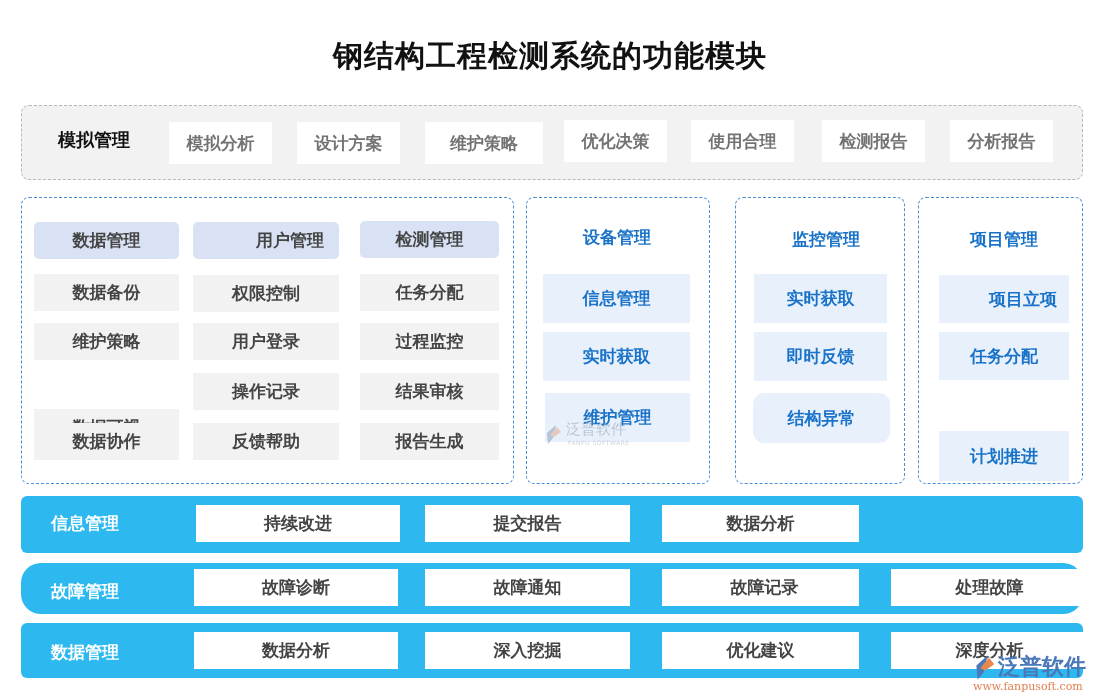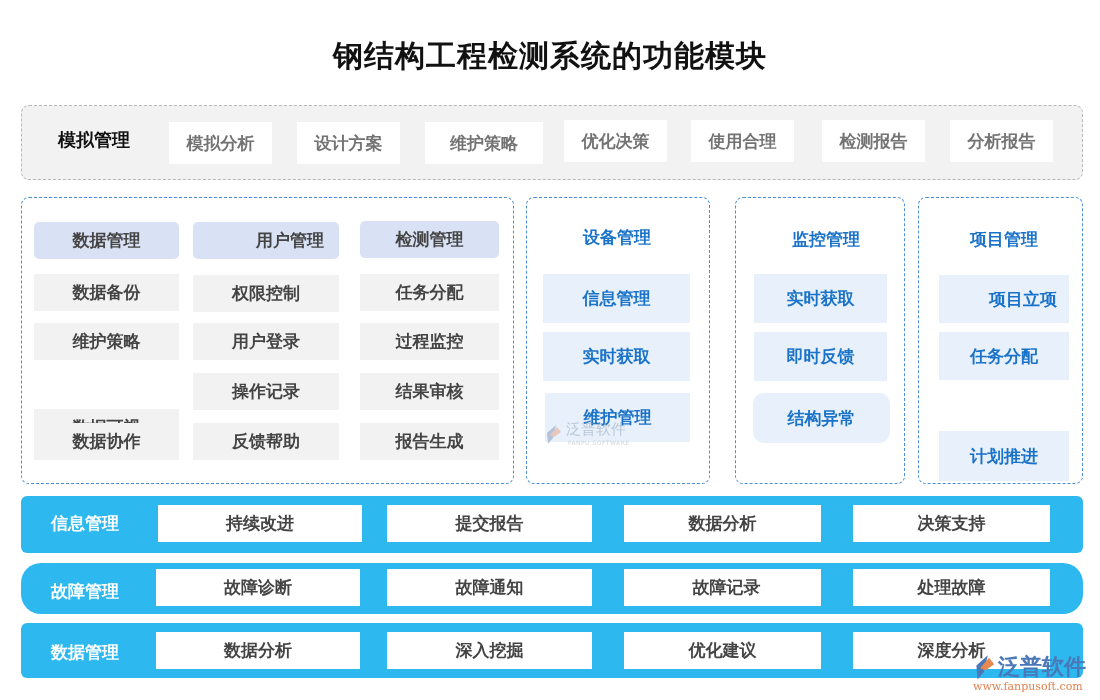--- a/index.html
+++ b/index.html
@@ -39,21 +39,21 @@
   .cell.blue { background: #e8f1fb; color: #1a73c8; }
   
   .row {
     position: absolute; left: 21px; width: 1062px; background: #2db9ef; border-radius: 6px;
   }
   .row .row-label {
     position: absolute; left: 30px; font-size: 17px; font-weight: bold; color: #fff;
   }
   .row .rchip {
     position: absolute; background: #fff; height: 37px; font-size: 17px; font-weight: bold; color: #444;
-    display: flex; align-items: center; justify-content: center;
+    display: flex; align-items: center; justify-content: center; margin-left: 38px;
   }
   .watermark-small {
     position: absolute; left: 544px; top: 420px; width: 100px; height: 32px; opacity: 0.5;
   }
   .watermark-small .wm-text { position: absolute; left: 22px; top: 0; font-size: 15px; color: #8a9bb0; }
   .watermark-small .wm-sub { position: absolute; left: 24px; top: 19px; font-size: 6px; color: #a0a8b5; letter-spacing: 0.5px; }
   .wm-logo {
     position: absolute; width: 18px; height: 22px;
   }
   .watermark-big { position: absolute; left: 970px; top: 652px; width: 128px; height: 44px; }
@@ -125,21 +125,20 @@
   </svg>
   <div class="wm-text">泛普软件</div>
   <div class="wm-sub">FANPU SOFTWARE</div>
 </div>
 
 <div class="row" style="top:496px;height:57px;">
   <div class="row-label" style="top:16px;">信息管理</div>
   <div class="rchip" style="left:137px;top:9px;width:204px;">持续改进</div>
   <div class="rchip" style="left:366px;top:9px;width:205px;">提交报告</div>
   <div class="rchip" style="left:603px;top:9px;width:197px;">数据分析</div>
-  <div class="rchip" style="left:832px;top:9px;width:197px;">决策支持</div>
 </div>
 
 <div class="row" style="top:563px;height:51px;border-radius:20px;">
   <div class="row-label" style="top:17px;">故障管理</div>
   <div class="rchip" style="left:135px;top:6px;width:204px;">故障诊断</div>
   <div class="rchip" style="left:366px;top:6px;width:205px;">故障通知</div>
   <div class="rchip" style="left:603px;top:6px;width:197px;padding-left:8px;">故障记录</div>
   <div class="rchip" style="left:832px;top:6px;width:197px;">处理故障</div>
 </div>
 

